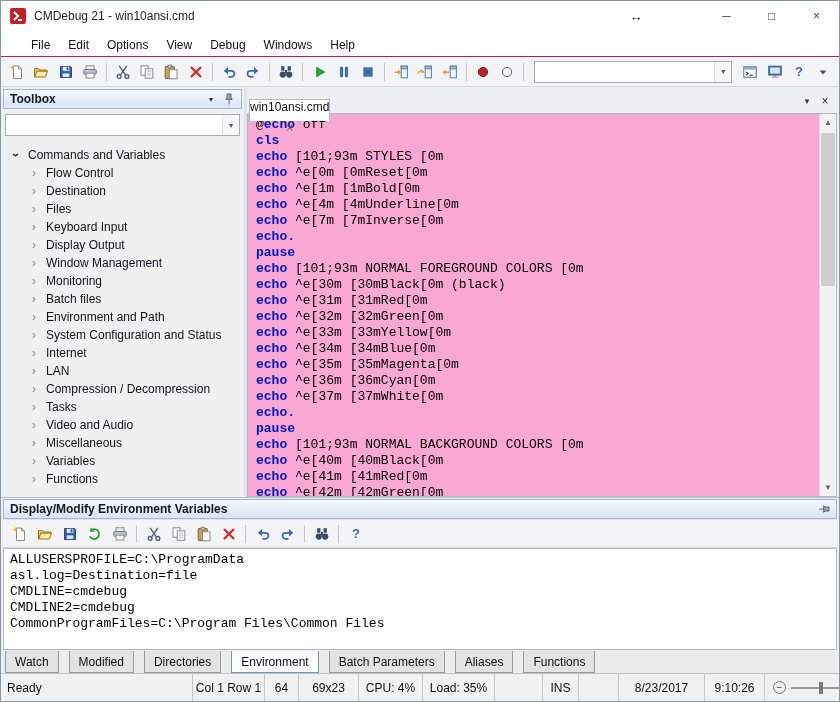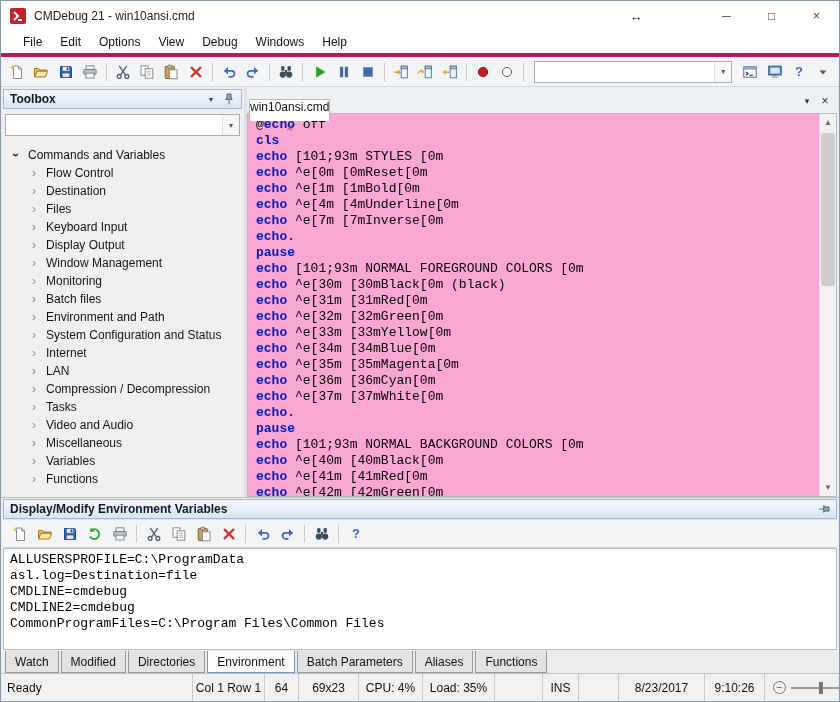--- a/index.html
+++ b/index.html
@@ -10,21 +10,21 @@
 
   
   .titlebar{height:30px;flex:0 0 30px;background:#fff;display:flex;align-items:center;}
   .app-icon{width:18px;height:18px;margin:0 7px 0 8px;display:inline-flex;}
   .title-text{font-size:12px;color:#222;}
   .title-spacer{flex:1;}
   .title-arrows{width:32px;text-align:center;font-size:13px;color:#222;margin-right:52px;}
   .win-btn{width:45px;height:30px;border:none;background:#fff;display:flex;align-items:center;justify-content:center;font-size:12px;color:#444;padding:0;}
 
   
-  .menubar{height:26px;flex:0 0 26px;background:#fff;display:flex;align-items:flex-end;padding-left:13px;border-bottom:4px solid #be185d;}
+  .menubar{height:26px;flex:0 0 26px;background:#fff;display:flex;align-items:flex-end;padding-left:21px;border-bottom:1px solid #be185d;}
   .menu-item{padding:4px 9px;color:#111;}
 
   
   .toolbar{height:30px;flex:0 0 30px;background:#f3f4f5;border-bottom:1px solid #d8d8d8;display:flex;align-items:center;padding:0 4px;}
   .env-toolbar{height:29px;flex:0 0 29px;border-top:1px solid #e4e4e4;}
   .tb-btn{width:23px;height:23px;border:none;background:transparent;display:flex;align-items:center;justify-content:center;padding:0;margin:0 1px;}
   .icon{display:inline-flex;width:16px;height:16px;align-items:center;justify-content:center;}
   .tb-sep{width:1px;height:18px;background:#c6c6c6;margin:0 4px;flex:0 0 1px;}
   .tb-combo{width:205px;height:22px;background:#fff;border:1px solid #a8abb0;display:flex;align-items:center;margin:0 6px;}
   .combo-text{flex:1;padding:0 4px;}
@@ -56,21 +56,21 @@
   .code{flex:1;overflow:hidden;padding:3px 0 0 8px;font-family:"Liberation Mono","DejaVu Sans Mono",monospace;font-size:13px;line-height:16px;white-space:pre;color:#000;}
   .code .k{color:#0018c0;font-weight:bold;}
   .vscroll{width:17px;flex:0 0 17px;background:#f1f1f1;border-left:1px solid #dcdcdc;display:flex;flex-direction:column;}
   .vs-btn{height:17px;flex:0 0 17px;display:flex;align-items:center;justify-content:center;font-size:8px;color:#666;}
   .vs-track{flex:1;position:relative;}
   .vs-thumb{position:absolute;left:1px;right:1px;top:2px;height:44%;background:#cdcdcd;border-radius:2px;}
 
   
   .bottom-panel{flex:0 0 auto;display:flex;flex-direction:column;background:#f0f0f0;border-top:1px solid #b6bec6;padding:1px 2px 0 2px;}
   .envlist{height:102px;flex:0 0 102px;background:#fff;border:1px solid #b4bac2;font-family:"Liberation Mono","DejaVu Sans Mono",monospace;font-size:13px;line-height:16px;padding:3px 6px;overflow:hidden;white-space:pre;color:#000;}
-  .bottom-tabs{height:23px;flex:0 0 23px;display:flex;align-items:stretch;background:#ececec;padding:1px 0 0 2px;}
+  .bottom-tabs{height:23px;flex:0 0 23px;display:flex;align-items:stretch;background:#ececec;padding:1px 0 0 2px;gap:8px;}
   .btab{display:flex;align-items:center;padding:0 9px;border:1px solid #9a9a9a;border-top:none;background:#e3e3e3;margin-right:2px;white-space:nowrap;}
   .btab.active{background:#fbfdff;border-color:#7a96b8;}
 
   
   .statusbar{height:28px;flex:0 0 28px;display:flex;align-items:stretch;background:#f1f1f1;border-top:1px solid #c2c2c2;}
   #status-segs{display:flex;flex:1;}
   .sb-seg{display:flex;align-items:center;justify-content:center;padding:0 6px;border-right:1px solid #c8c8c8;white-space:nowrap;overflow:hidden;}
   .sb-seg.left{justify-content:flex-start;}
   .sb-zoom{display:flex;align-items:center;gap:5px;padding:0 10px 0 8px;}
   .zoom-circle{width:13px;height:13px;border:1px solid #777;border-radius:50%;display:flex;align-items:center;justify-content:center;font-size:10px;color:#444;line-height:1;}

